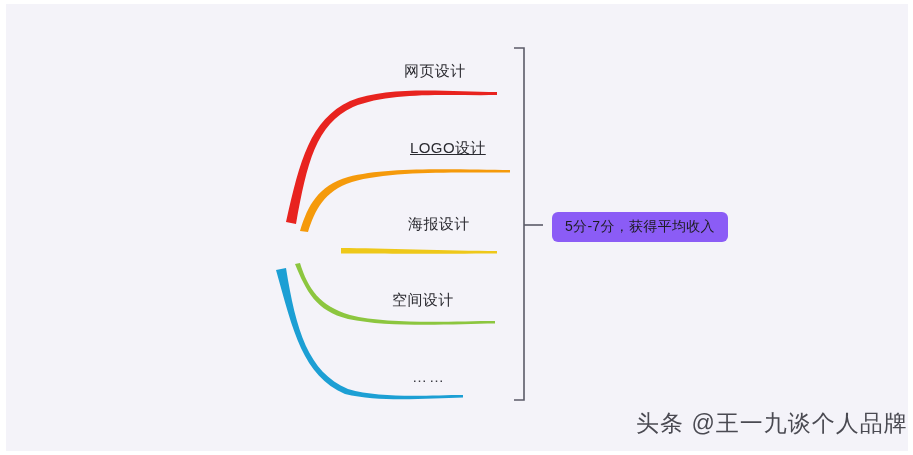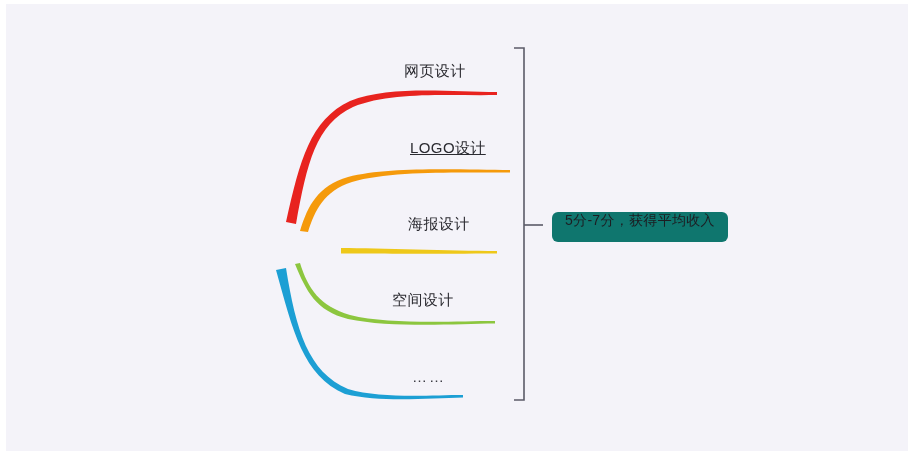--- a/index.html
+++ b/index.html
@@ -77,24 +77,24 @@
     color: #3a3a42;
   }
 
   
   .annotation-pill {
     position: absolute;
     left: 552px;
     top: 212px;
     height: 30px;
     padding: 0 13px;
-    background: #0f766e;
+    background: #8b5cf6;
     border-radius: 6px;
     display: flex;
-    align-items: flex-start;
+    align-items: center;
     z-index: 4;
   }
   .annotation-text {
     font-size: 14px;
     color: #1d1d22;
     white-space: nowrap;
     letter-spacing: 0.3px;
   }
 
   
@@ -170,19 +170,20 @@
   <div class="branch-label" style="left:408px; top:215px;">海报设计</div>
 
   <div class="branch-label" style="left:392px; top:291px;">空间设计</div>
 
   <div class="branch-label dots" style="left:412px; top:368px;">……</div>
 
   <div class="annotation-pill">
     <span class="annotation-text">5分-7分，获得平均收入</span>
   </div>
 
+  <div class="watermark">头条 @王一九谈个人品牌</div>
 
   <div class="edge-band edge-left"></div>
   <div class="edge-band edge-top"></div>
   <div class="edge-band edge-right"></div>
   <div class="edge-band edge-bottom"></div>
 
 </div>
 
 </body></html>

